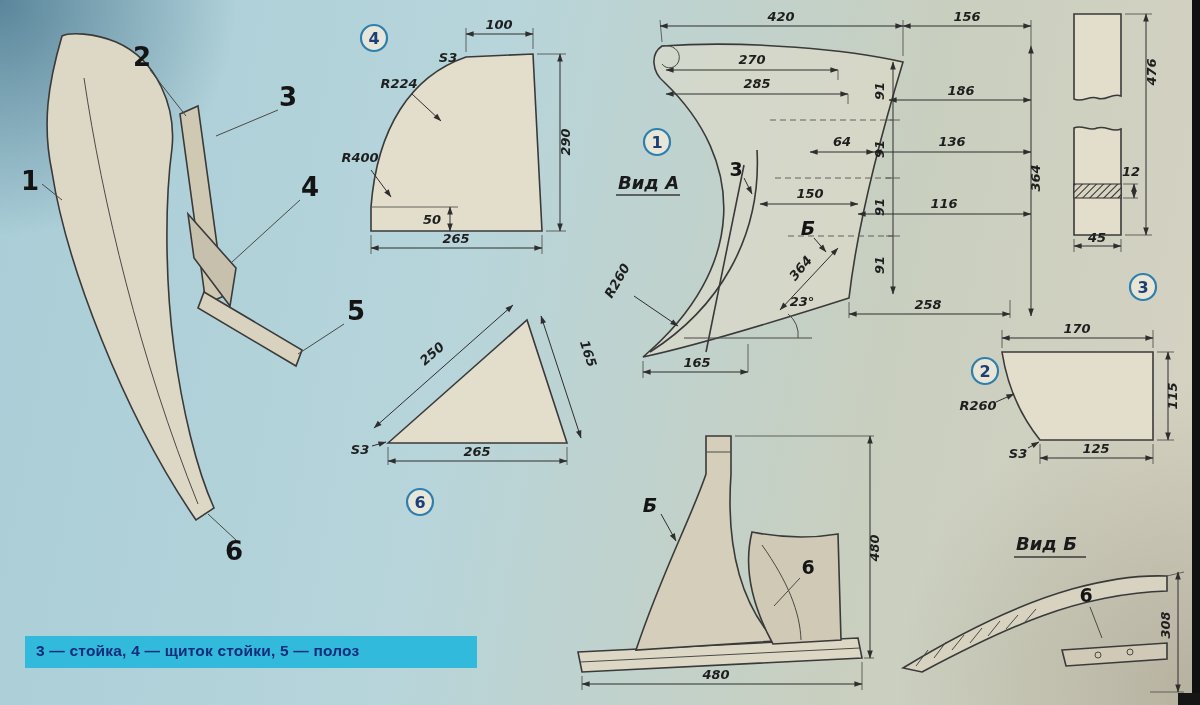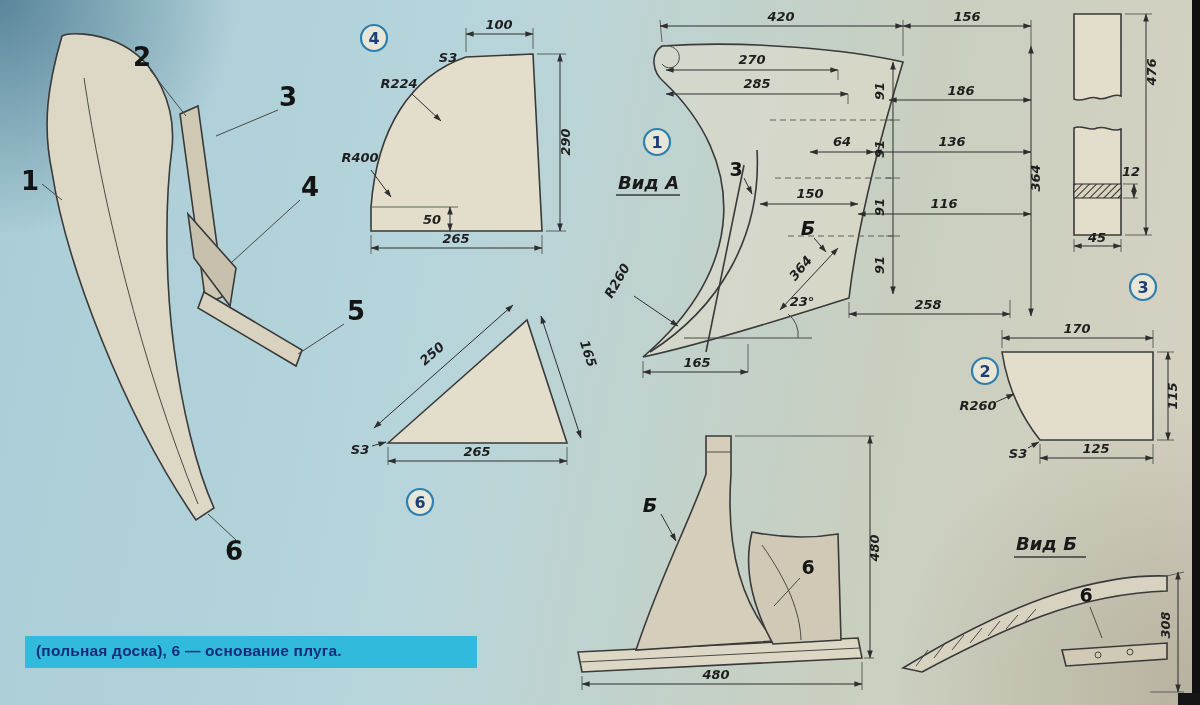--- a/index.html
+++ b/index.html
@@ -272,19 +272,19 @@
       <line class="ext" x1="1167" y1="576" x2="1184" y2="572"></line>
       <line class="ext" x1="1150" y1="692" x2="1184" y2="692"></line>
       <line class="dim" x1="1178" y1="572" x2="1178" y2="692"></line>
     </g>
     <text class="pm" x="1086" y="602">6</text>
     <text class="dt" transform="rotate(-90 1170 625)" x="1170" y="625">308</text>
   </g>
 </svg>
 
 <div class="caption">
-  <div>(польная доска), 6 — основание плуга.</div>
+  <div>3 — стойка, 4 — щиток стойки, 5 — полоз</div>
 </div>
 
 <div class="edge-right"></div>
 <div class="edge-corner"></div>
 
 </div>
 
 </body></html>

